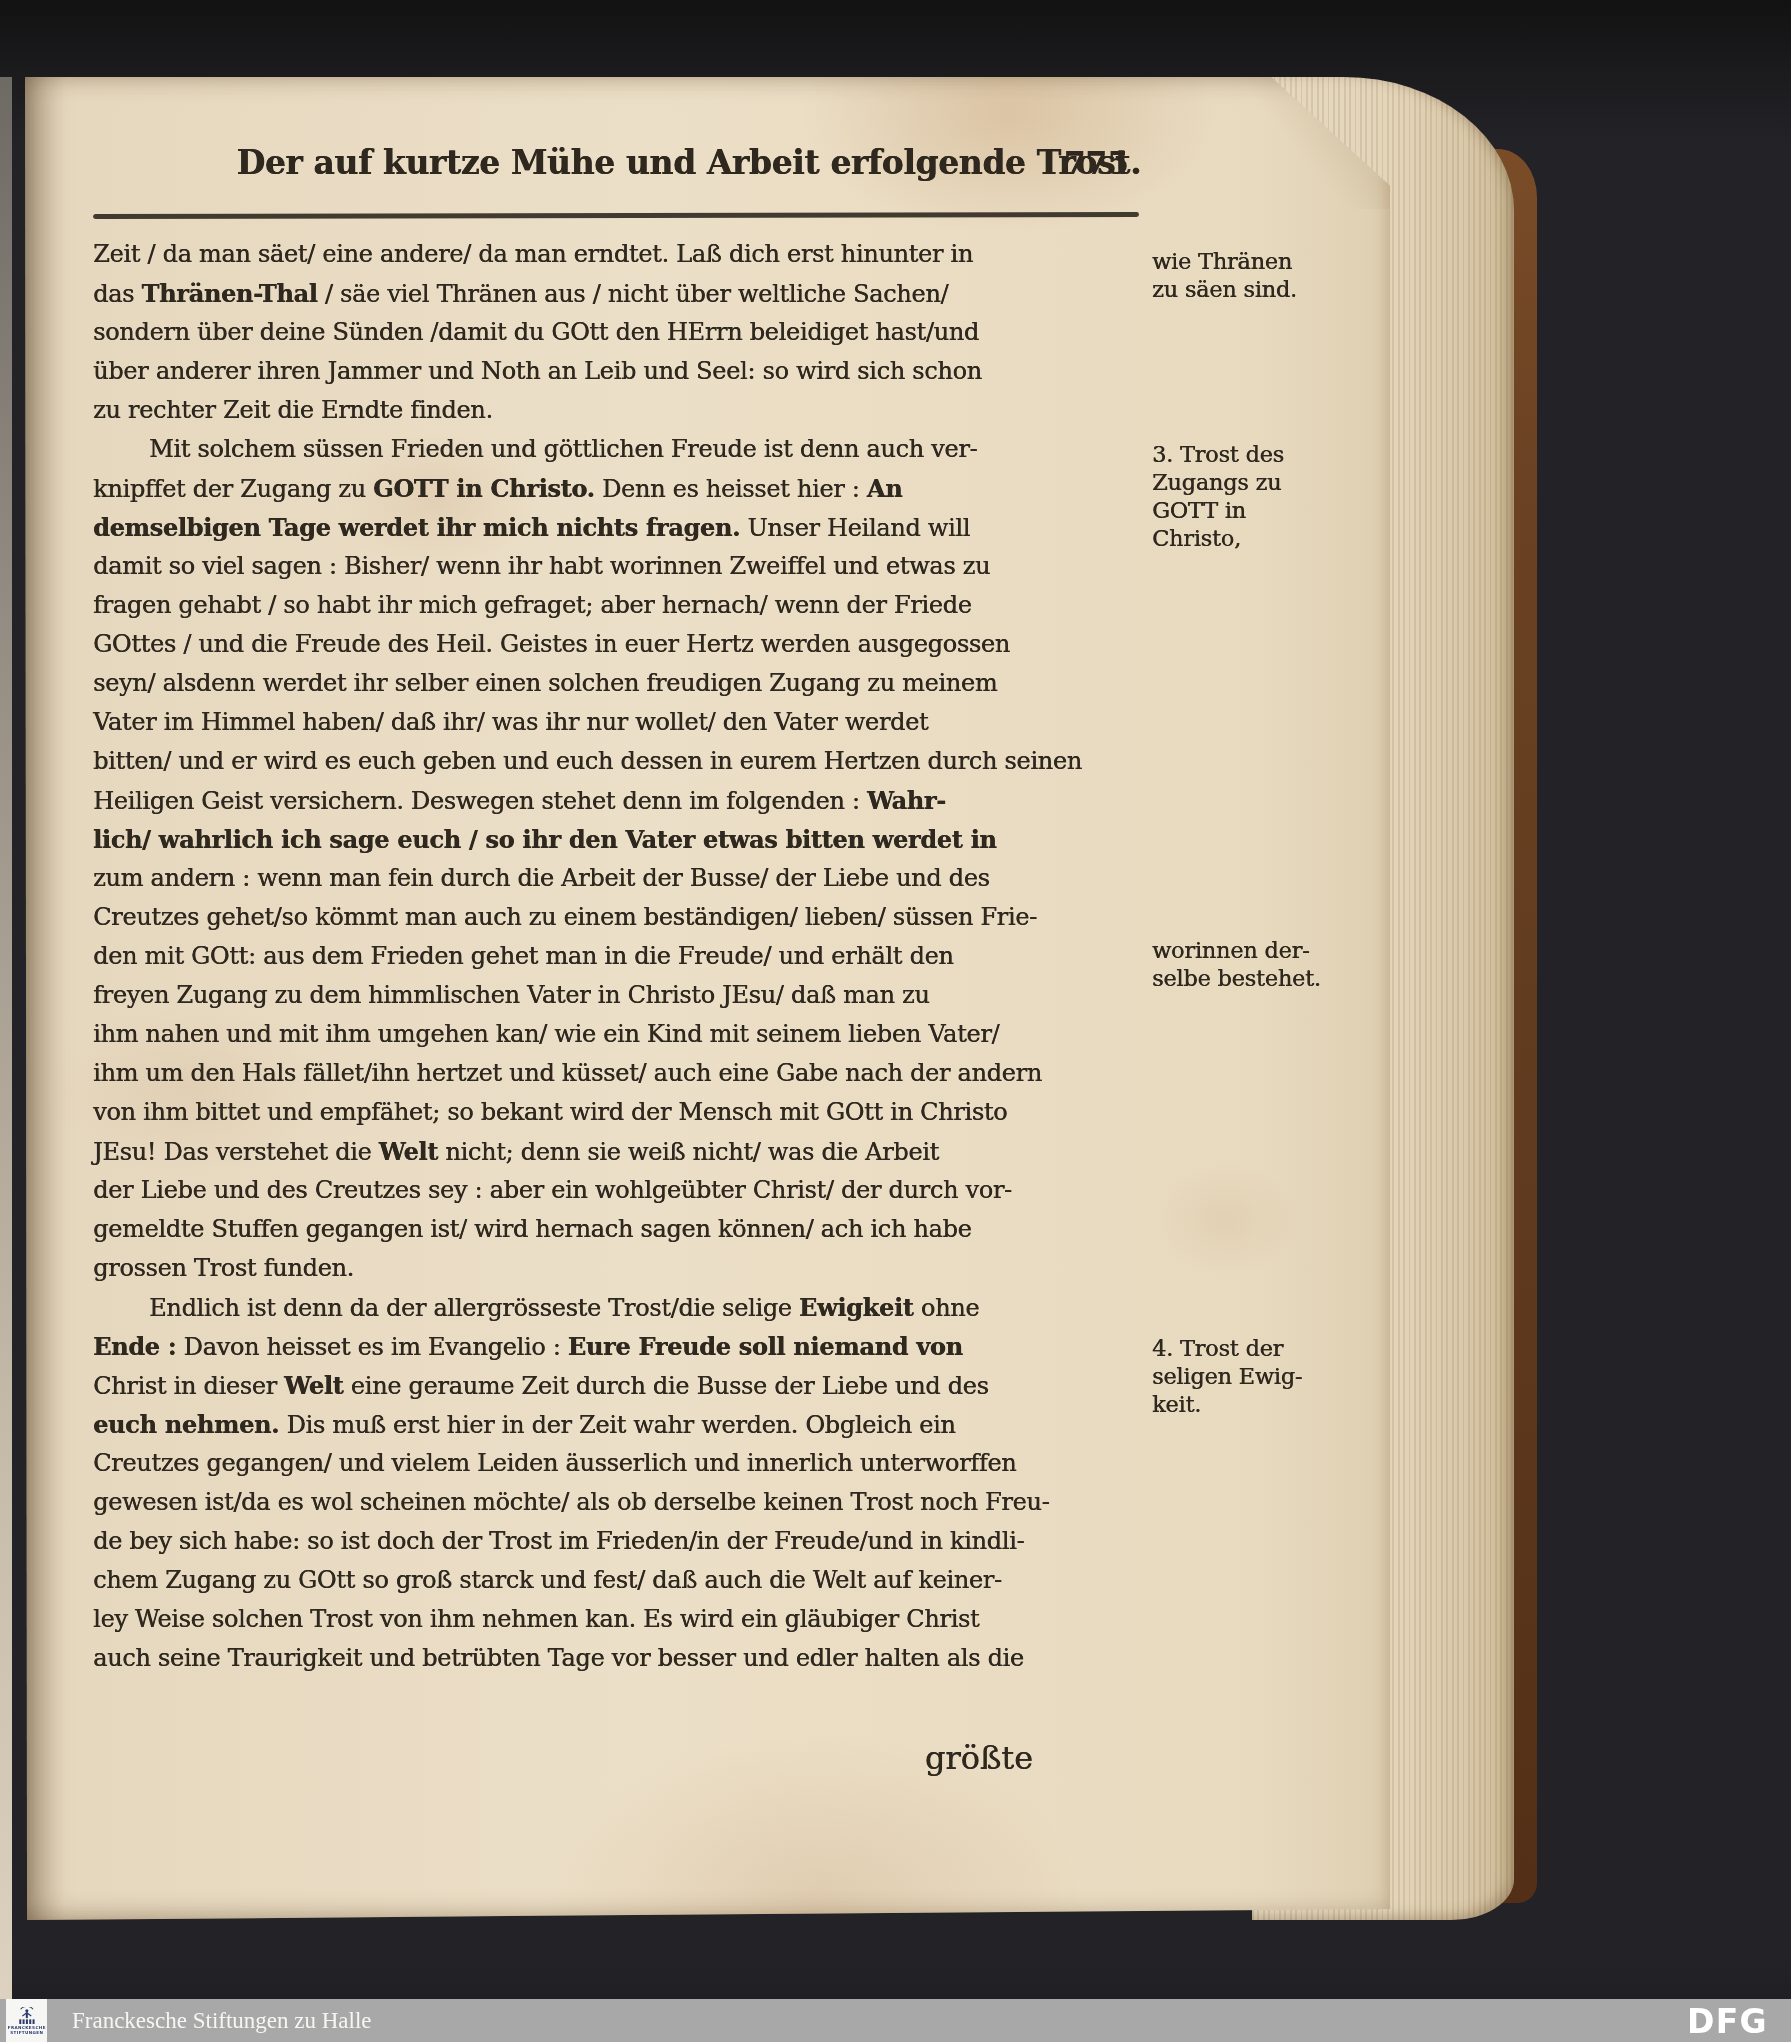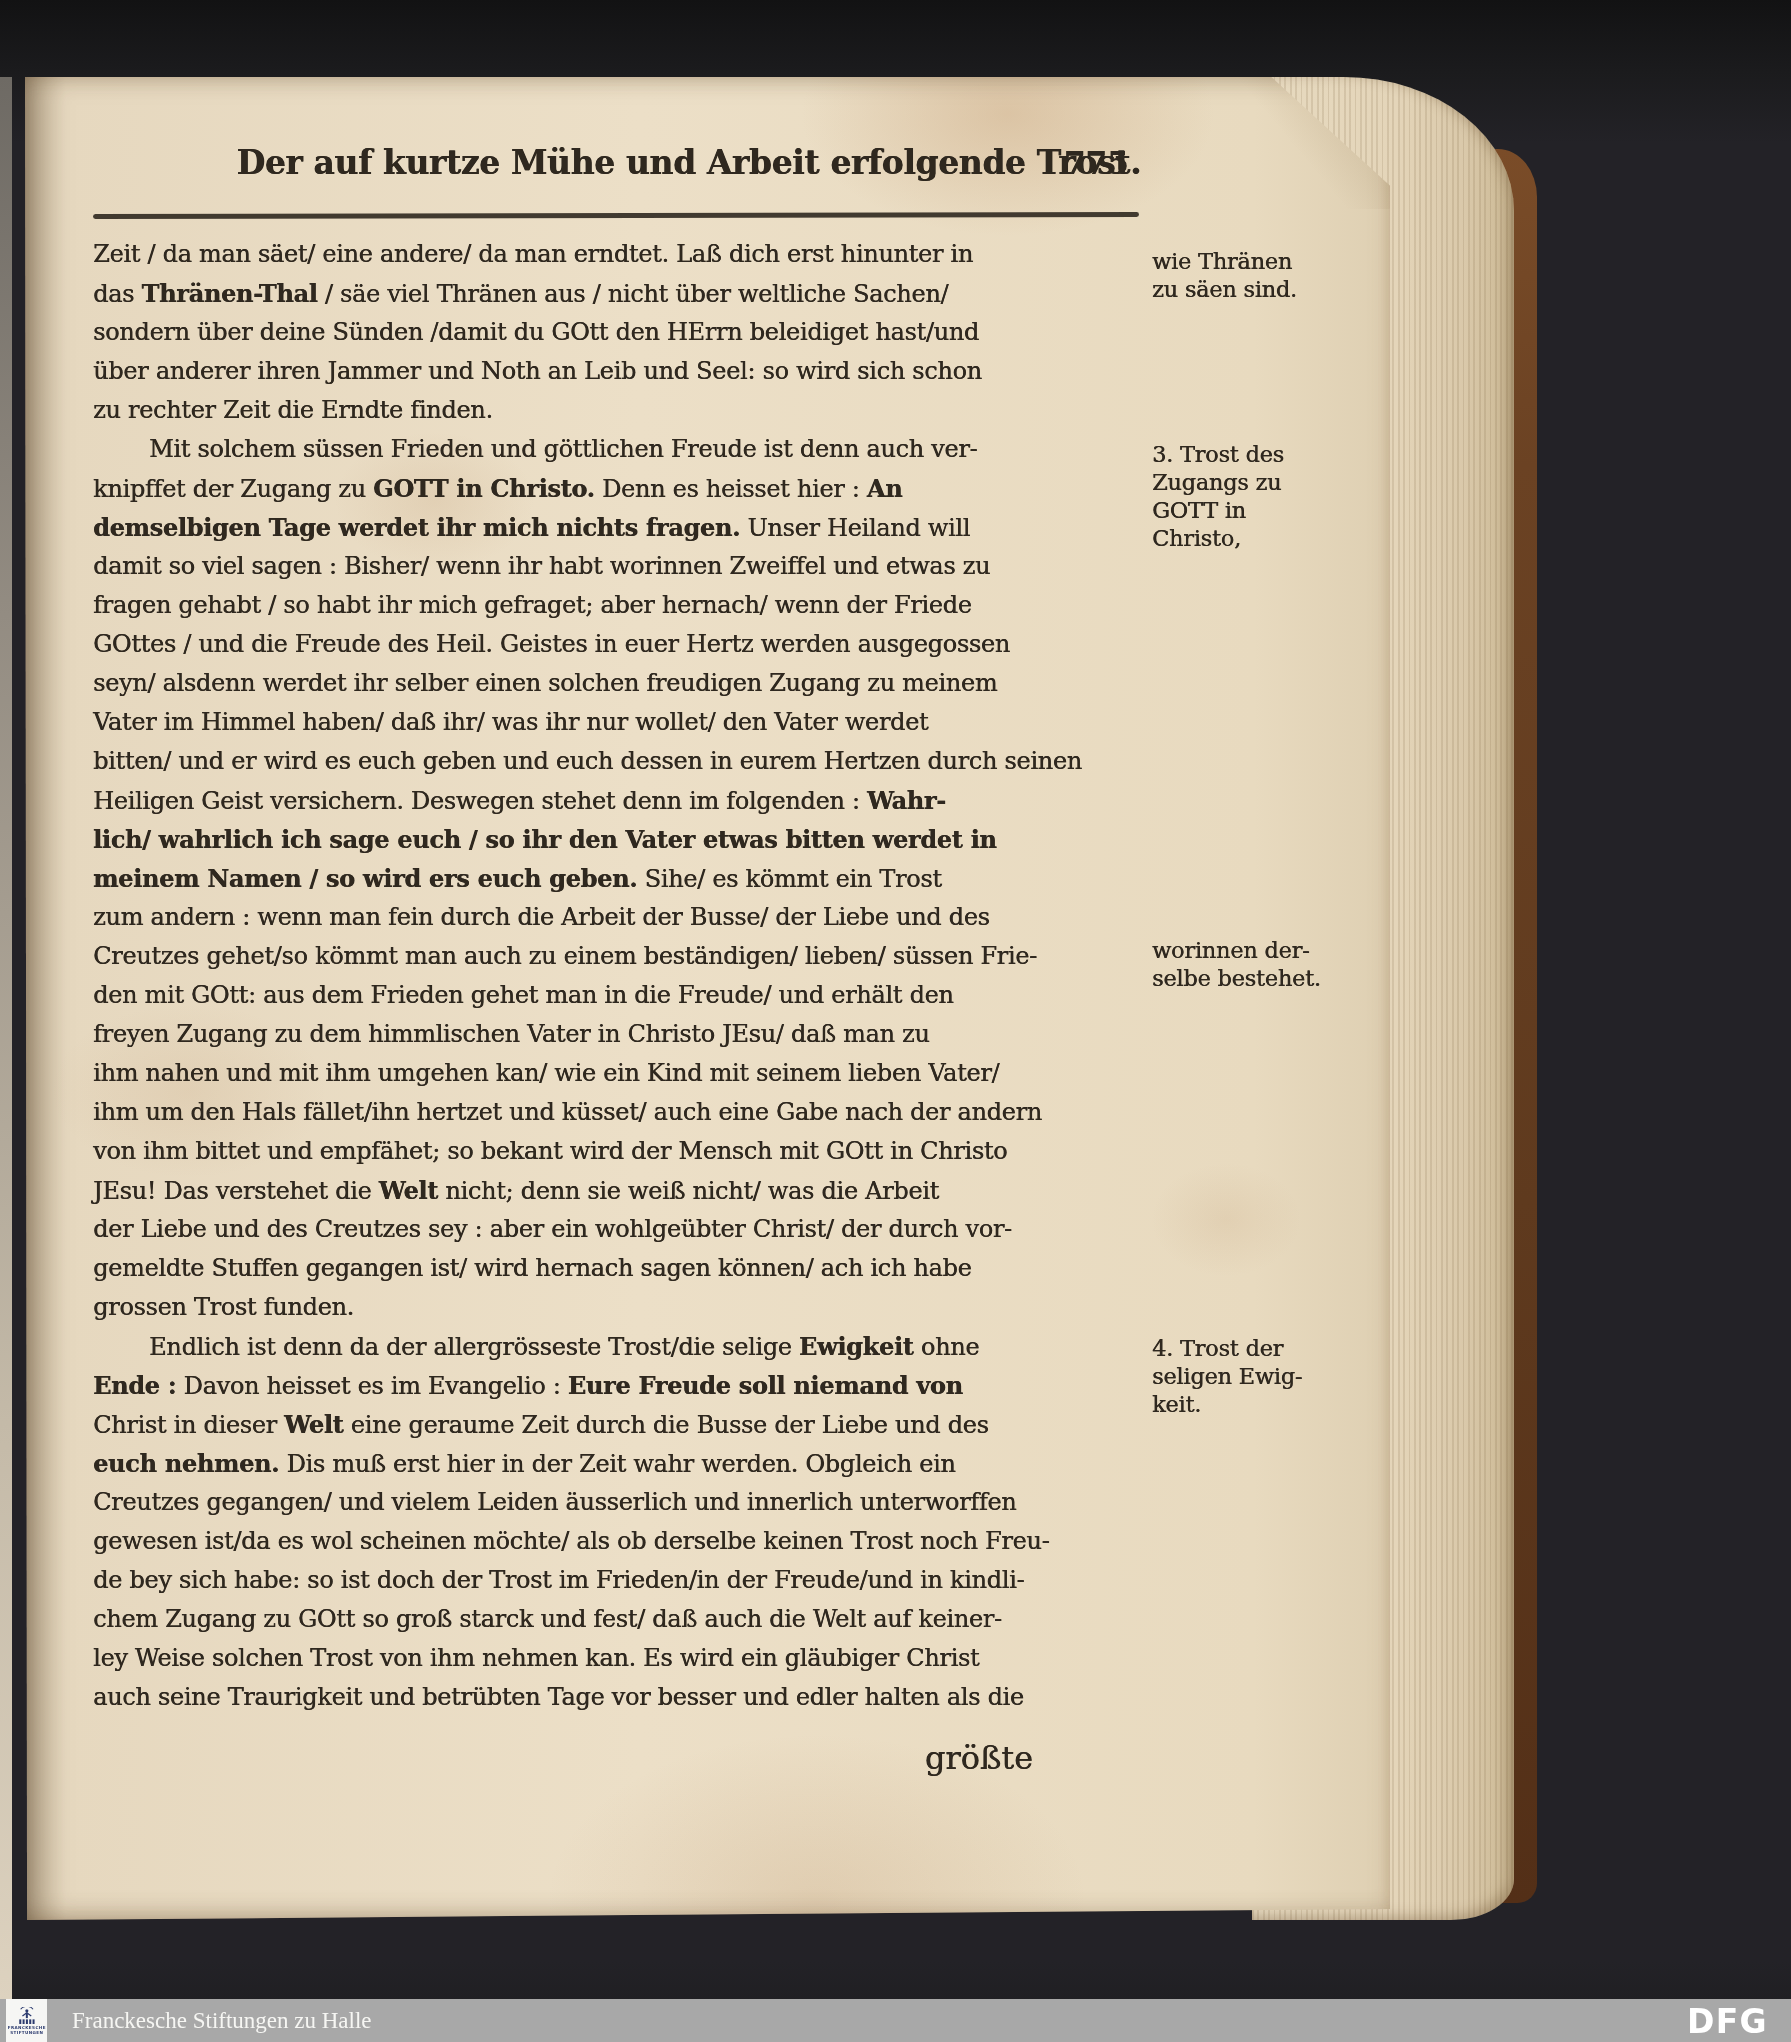--- a/index.html
+++ b/index.html
@@ -99,21 +99,20 @@
         <div class="bl"><span>knipffet der Zugang zu </span><span class="b">GOTT in Christo.</span><span>  Denn es heisset hier :  </span><span class="b">An</span></div>
         <div class="bl"><span class="b">demselbigen Tage werdet ihr mich nichts fragen.</span><span>  Unser Heiland will</span></div>
         <div class="bl"><span>damit so viel sagen :  Bisher/ wenn ihr habt worinnen Zweiffel und etwas zu</span></div>
         <div class="bl"><span>fragen gehabt /  so habt ihr mich gefraget;  aber hernach/  wenn der Friede</span></div>
         <div class="bl"><span>GOttes /  und die Freude des Heil. Geistes in euer Hertz werden ausgegossen</span></div>
         <div class="bl"><span>seyn/  alsdenn werdet ihr selber einen solchen freudigen  Zugang zu meinem</span></div>
         <div class="bl"><span>Vater im Himmel haben/ daß ihr/  was ihr nur wollet/  den Vater werdet</span></div>
         <div class="bl"><span>bitten/ und er wird es euch geben und euch dessen in eurem Hertzen durch seinen</span></div>
         <div class="bl"><span>Heiligen Geist versichern.   Deswegen stehet denn im folgenden :  </span><span class="b">Wahr-</span></div>
         <div class="bl"><span class="b">lich/ wahrlich ich sage euch / so ihr den Vater etwas bitten werdet in</span></div>
-        <div class="bl"><span class="b">meinem Namen / so wird ers euch geben.</span><span>   Sihe/  es kömmt ein Trost</span></div>
         <div class="bl"><span>zum andern :  wenn man fein durch die Arbeit der Busse/ der Liebe und des</span></div>
         <div class="bl"><span>Creutzes gehet/so kömmt man auch zu einem beständigen/ lieben/ süssen Frie-</span></div>
         <div class="bl"><span>den mit GOtt:   aus dem Frieden gehet man in die Freude/  und erhält den</span></div>
         <div class="bl"><span>freyen Zugang zu dem himmlischen Vater in Christo JEsu/  daß man zu</span></div>
         <div class="bl"><span>ihm nahen und mit ihm umgehen kan/  wie ein Kind mit seinem lieben Vater/</span></div>
         <div class="bl"><span>ihm um den Hals fället/ihn hertzet und küsset/ auch eine Gabe nach der andern</span></div>
         <div class="bl"><span>von ihm bittet und empfähet;  so bekant wird der Mensch mit GOtt in Christo</span></div>
         <div class="bl"><span>JEsu!  Das verstehet die </span><span class="b">Welt</span><span> nicht;  denn sie weiß nicht/  was die Arbeit</span></div>
         <div class="bl"><span>der Liebe und des Creutzes sey :  aber ein wohlgeübter Christ/ der durch vor-</span></div>
         <div class="bl"><span>gemeldte Stuffen gegangen ist/ wird hernach sagen können/ ach ich habe</span></div>

